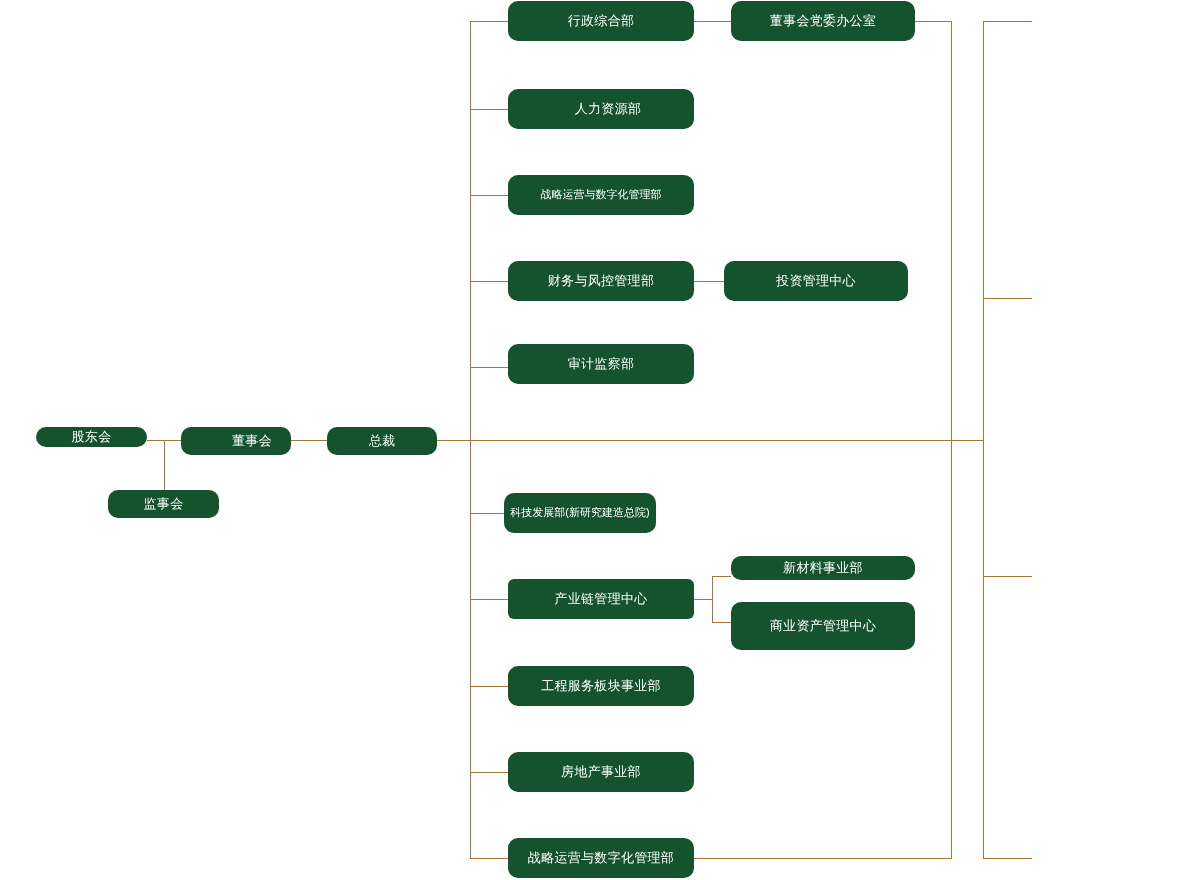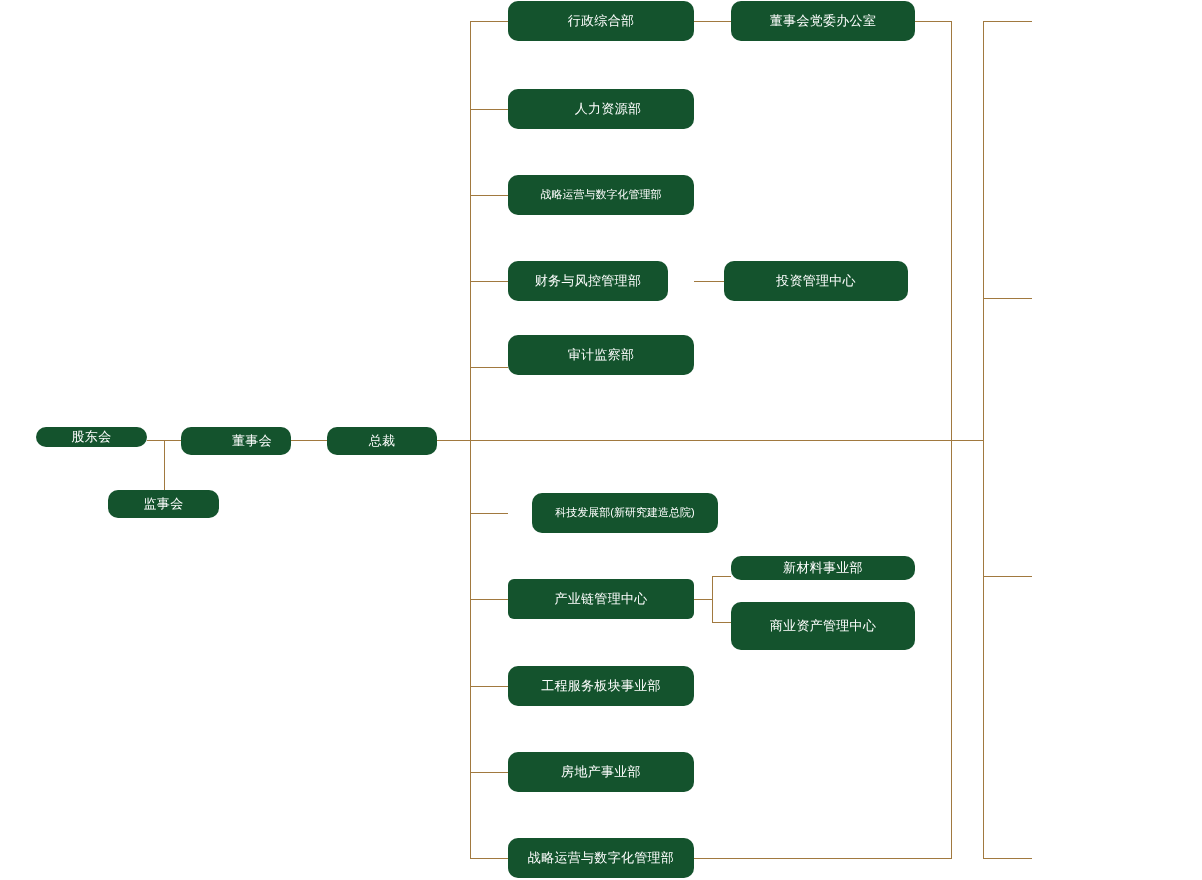--- a/index.html
+++ b/index.html
@@ -76,25 +76,25 @@
   <div class="ln lnh" style="left:470px;top:686px;width:38px;"></div>
   <div class="ln lnh" style="left:470px;top:772px;width:38px;"></div>
   <div class="ln lnh" style="left:470px;top:858px;width:38px;"></div>
 
   <div class="node" style="left:508px;top:1px;width:186px;height:40px;">行政综合部</div>
 
   <div class="node" style="left:508px;top:89px;width:186px;height:40px;padding-left:20px;">人力资源部</div>
 
   <div class="node tight" style="left:508px;top:175px;width:186px;height:40px;">战略运营与数字化管理部</div>
 
-  <div class="node" style="left:508px;top:261px;width:160px;height:40px;">财务与风控管理部</div>
+  <div class="node" style="left:508px;top:261px;width:186px;height:40px;">财务与风控管理部</div>
 
-  <div class="node" style="left:508px;top:335px;width:186px;height:40px;">审计监察部</div>
+  <div class="node" style="left:508px;top:344px;width:186px;height:40px;">审计监察部</div>
 
-  <div class="node tight" style="left:532px;top:493px;width:186px;height:40px;">科技发展部(新研究建造总院)</div>
+  <div class="node tight" style="left:504px;top:493px;width:152px;height:40px;">科技发展部(新研究建造总院)</div>
 
   <div class="node" style="left:508px;top:579px;width:186px;height:40px;border-radius:6px;">产业链管理中心</div>
 
   <div class="node" style="left:508px;top:666px;width:186px;height:40px;">工程服务板块事业部</div>
 
   <div class="node" style="left:508px;top:752px;width:186px;height:40px;">房地产事业部</div>
 
   <div class="node" style="left:508px;top:838px;width:186px;height:40px;">战略运营与数字化管理部</div>
 
   <div class="ln lnh" style="left:694px;top:21px;width:37px;"></div>

